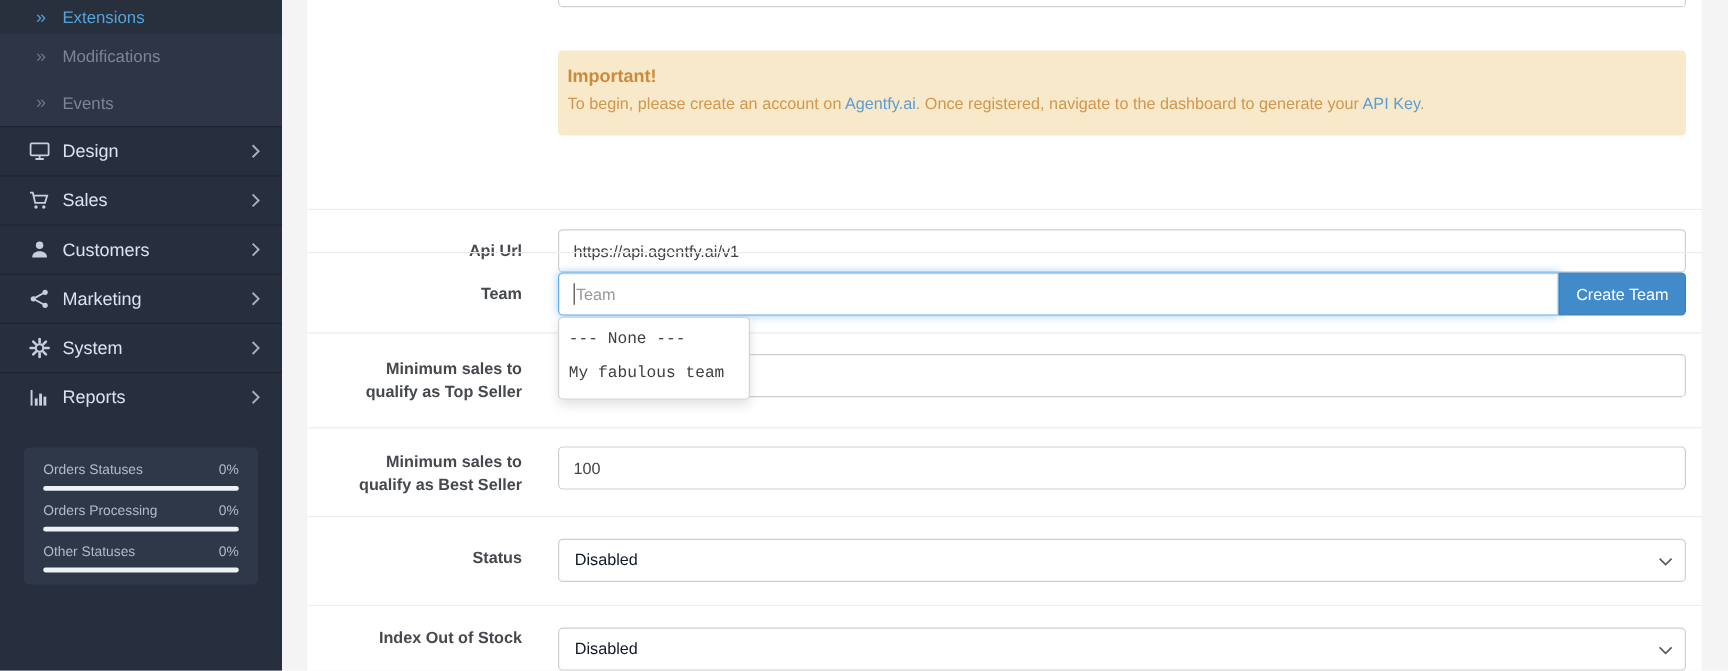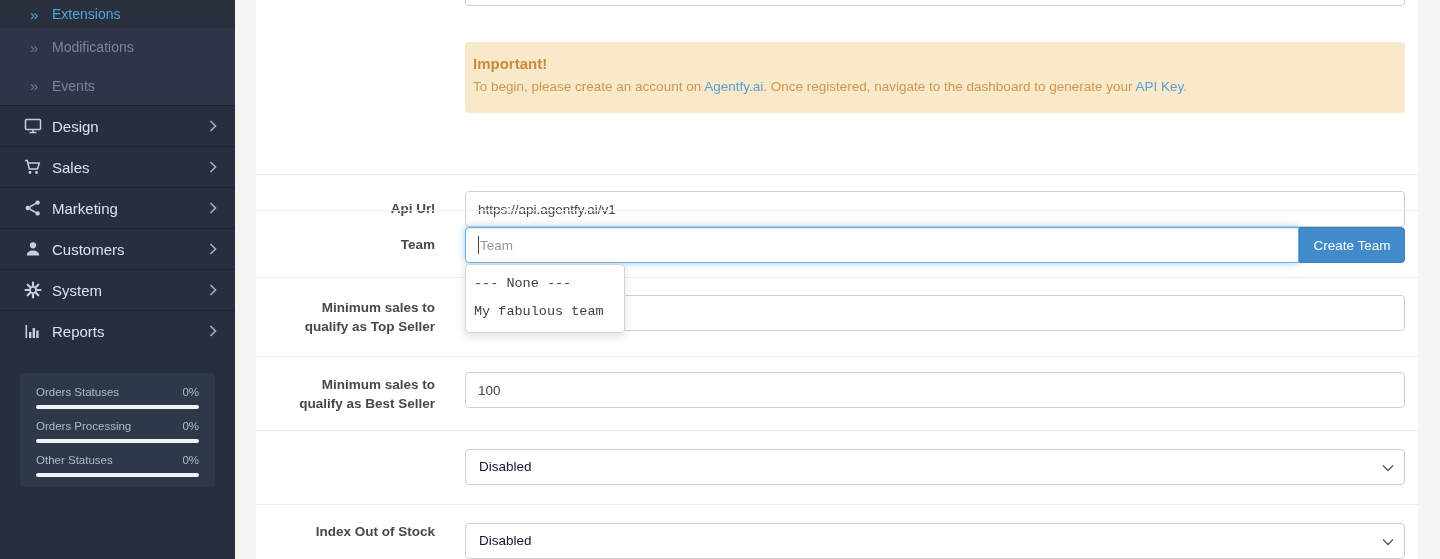--- a/index.html
+++ b/index.html
@@ -164,42 +164,42 @@
     <span class="rchev">
       <svg width="8" height="12" viewBox="0 0 8 12" fill="none" stroke="currentColor" stroke-width="1.6">
           <path d="M1.5 1l5 5-5 5"></path>
         </svg>
     </span>
   </div>
 
   <div class="mainitem">
     <span class="micon">
       <svg width="18" height="18" viewBox="0 0 18 18" fill="currentColor">
+        <circle cx="9" cy="5.3" r="3.1"></circle>
+        <path d="M2.8 15.5c0-3.4 2.8-5.1 6.2-5.1s6.2 1.7 6.2 5.1z"></path>
+      </svg>
+    </span>
+    <span class="mlabel">Customers</span>
+    <span class="rchev">
+      <svg width="8" height="12" viewBox="0 0 8 12" fill="none" stroke="currentColor" stroke-width="1.6">
+          <path d="M1.5 1l5 5-5 5"></path>
+        </svg>
+    </span>
+  </div>
+
+  <div class="mainitem">
+    <span class="micon">
+      <svg width="18" height="18" viewBox="0 0 18 18" fill="currentColor">
         <circle cx="3.8" cy="9" r="2.2"></circle>
           <circle cx="13.6" cy="3.6" r="2.2"></circle>
           <circle cx="13.6" cy="14.4" r="2.2"></circle>
         <path d="M5.5 8l7-3.8M5.5 10l7 3.8" stroke="currentColor" stroke-width="1.5" fill="none"></path>
       </svg>
     </span>
     <span class="mlabel">Marketing</span>
-    <span class="rchev">
-      <svg width="8" height="12" viewBox="0 0 8 12" fill="none" stroke="currentColor" stroke-width="1.6">
-          <path d="M1.5 1l5 5-5 5"></path>
-        </svg>
-    </span>
-  </div>
-
-  <div class="mainitem">
-    <span class="micon">
-      <svg width="18" height="18" viewBox="0 0 18 18" fill="currentColor">
-        <circle cx="9" cy="5.3" r="3.1"></circle>
-        <path d="M2.8 15.5c0-3.4 2.8-5.1 6.2-5.1s6.2 1.7 6.2 5.1z"></path>
-      </svg>
-    </span>
-    <span class="mlabel">Customers</span>
     <span class="rchev">
       <svg width="8" height="12" viewBox="0 0 8 12" fill="none" stroke="currentColor" stroke-width="1.6">
           <path d="M1.5 1l5 5-5 5"></path>
         </svg>
     </span>
   </div>
 
   <div class="mainitem">
     <span class="micon">
       <svg width="18" height="18" viewBox="0 0 18 18" fill="none" stroke="currentColor">
@@ -294,20 +294,21 @@
   </div>
 
   <div class="frow row-bestseller">
     <div class="flabel">Minimum sales to qualify as Best Seller</div>
     <div class="fctl" style="top:15px;">
       <input class="tinput" value="100" style="">
     </div>
   </div>
 
   <div class="frow row-status">
+    <div class="flabel">Status</div>
     <div class="fctl" style="top:18px;">
       <div class="fselect">
         <span>Disabled</span>
         <span class="sel-chev">
           <svg width="12" height="8" viewBox="0 0 12 8" fill="none" stroke="#555" stroke-width="1.3">
               <path d="M1 1.5l5 5 5-5"></path>
             </svg>
         </span>
       </div>
     </div>

